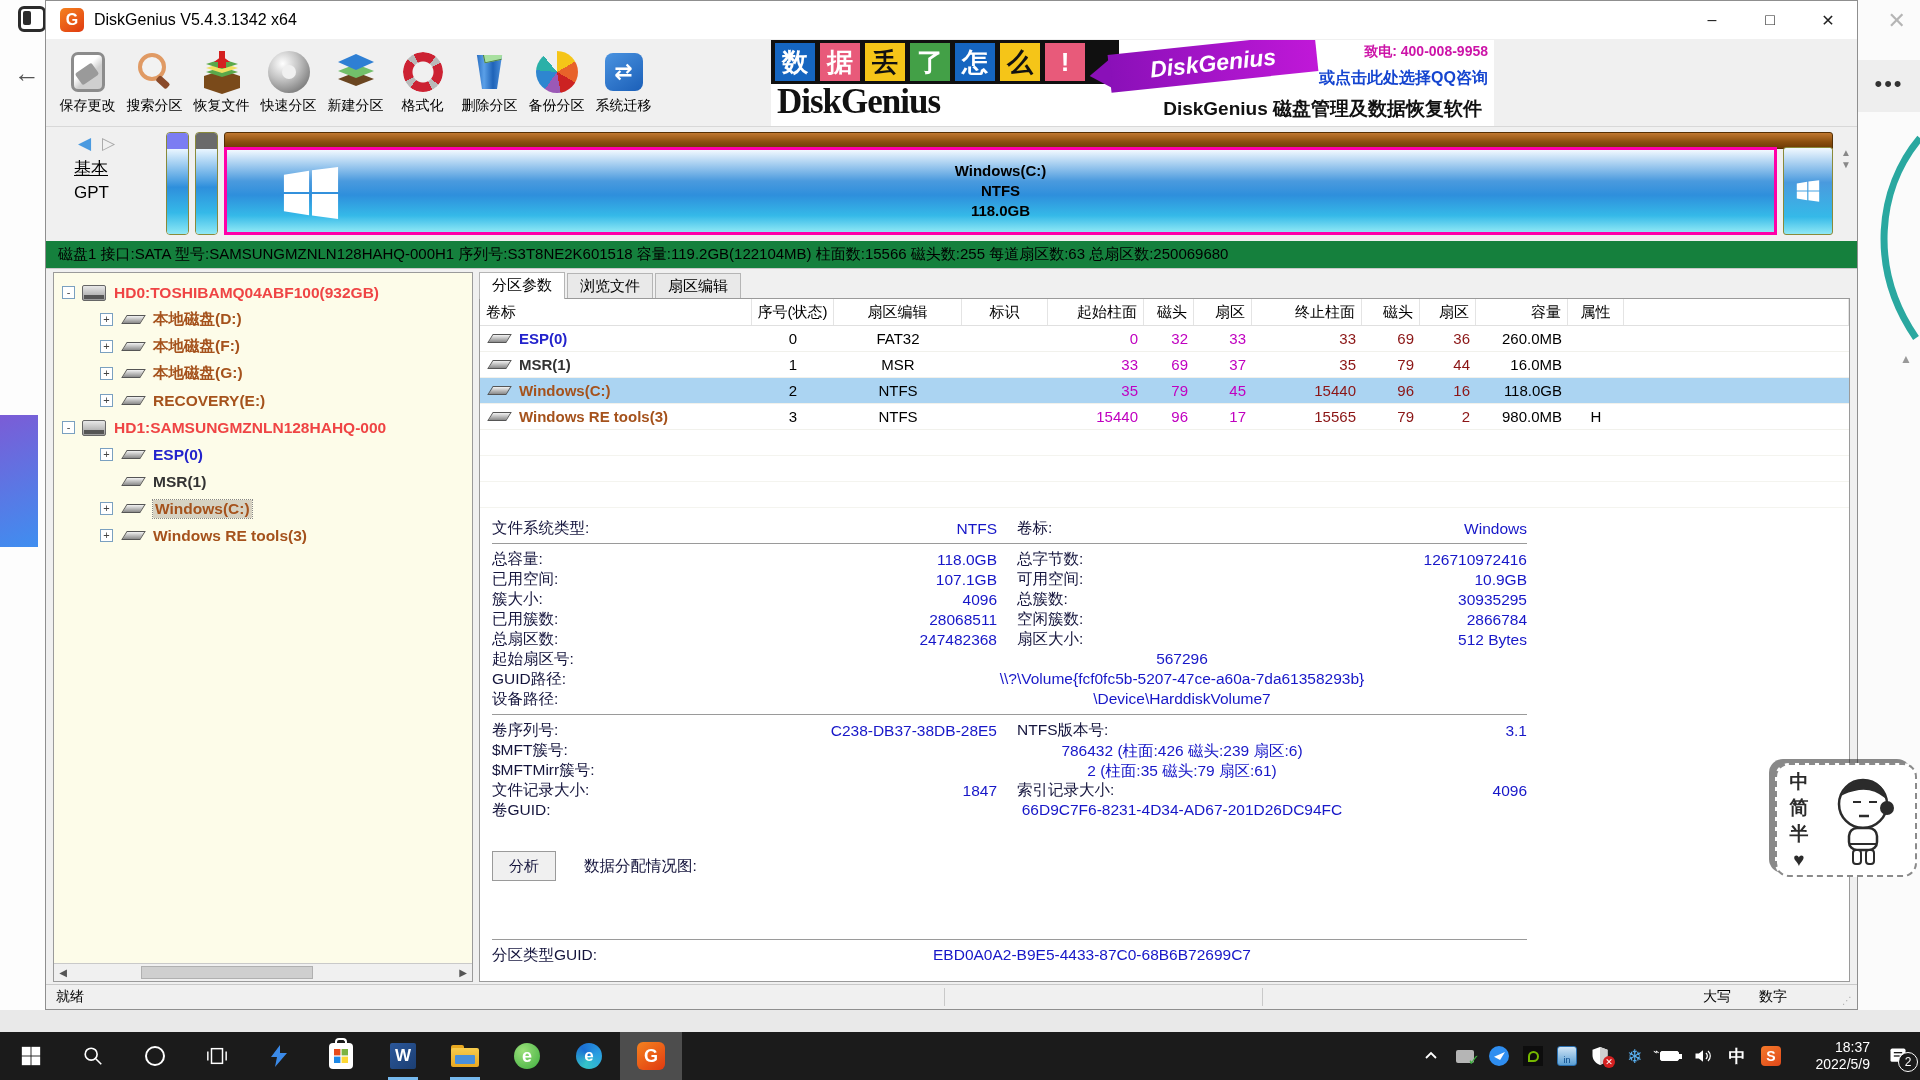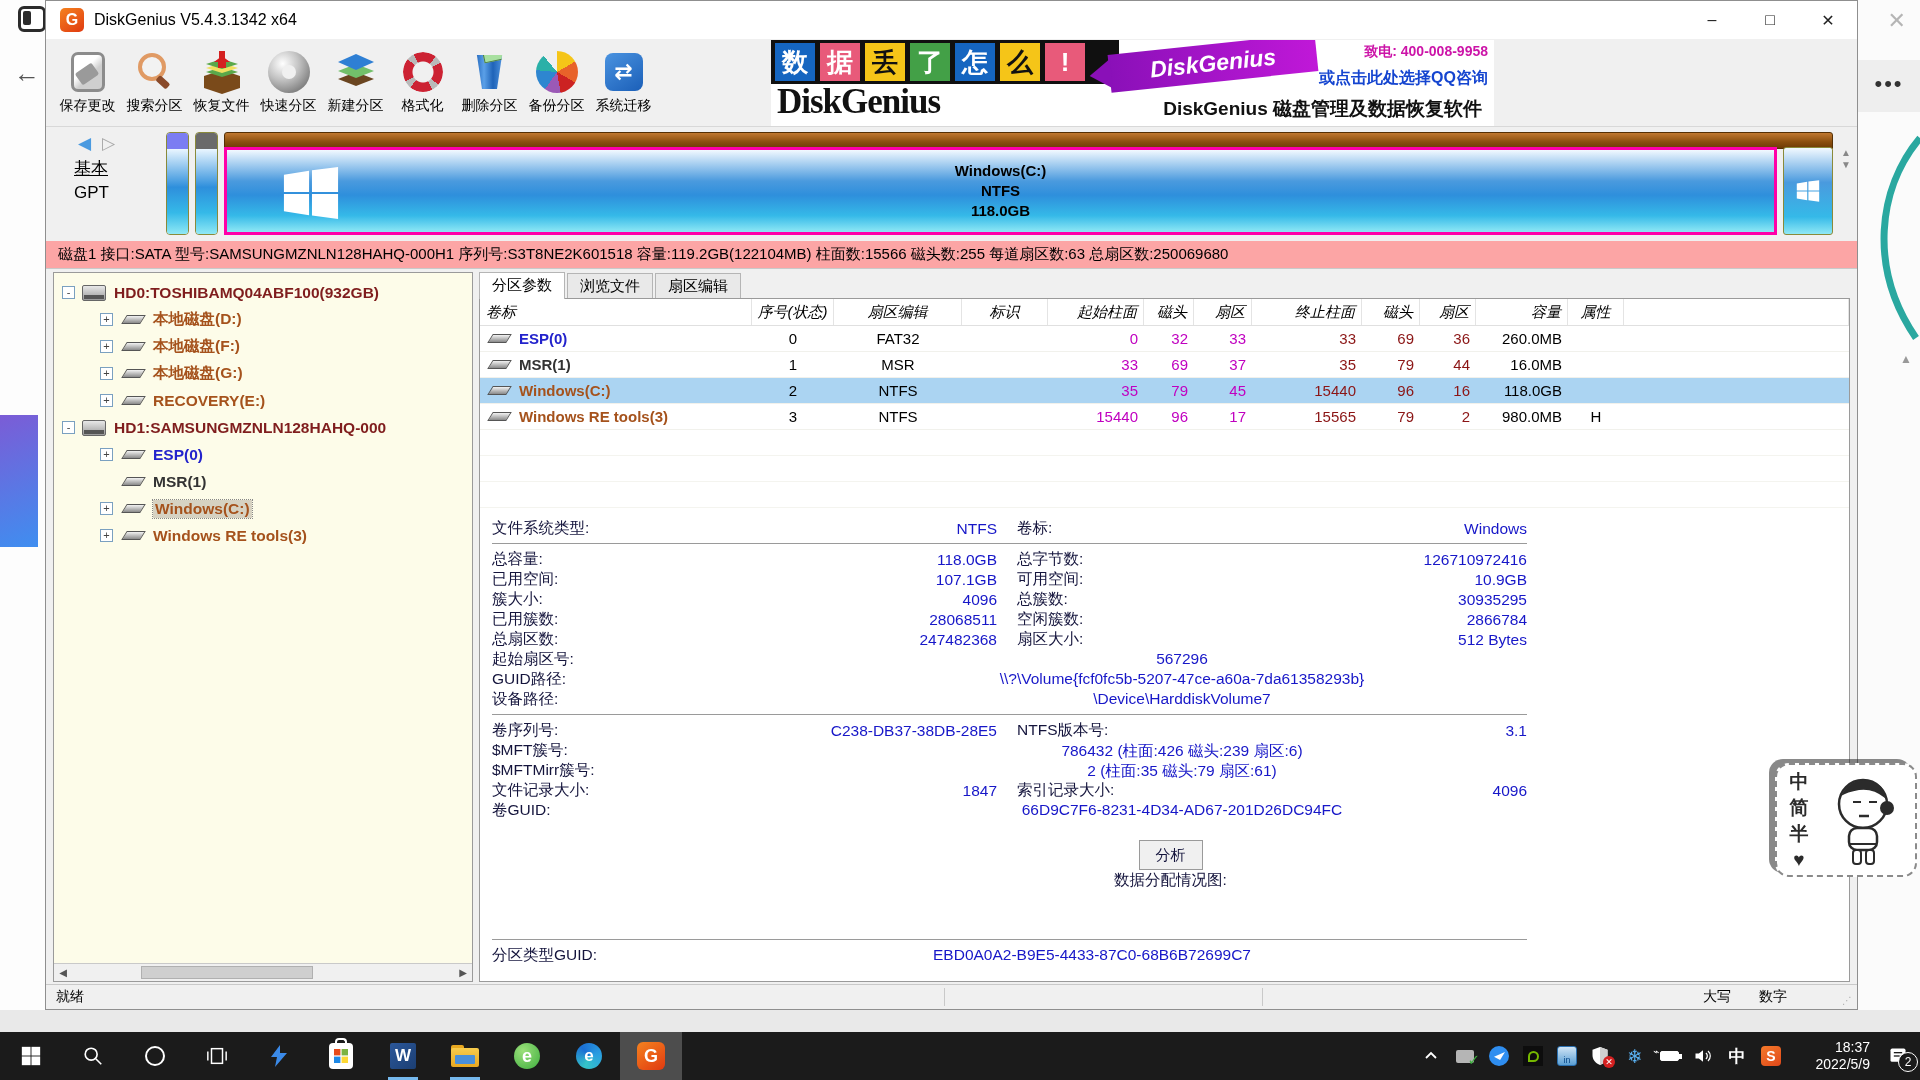--- a/index.html
+++ b/index.html
@@ -75,67 +75,67 @@
   .disk-band{position:absolute;left:60px;right:0;top:0;height:17px;background:linear-gradient(180deg,#c07830,#8a4e0e 60%,#6f3c06);border:1px solid #553005;border-radius:3px 3px 0 0;}
   .main-part{position:absolute;left:60px;right:56px;top:15px;bottom:0;border:3px solid #ff00a8;
     background:linear-gradient(180deg,#f2f9ff 0%,#4a9ade 38%,#2e8fdc 55%,#35b9e8 80%,#8fe8f5 100%);
     display:flex;align-items:center;justify-content:center;}
   .win-flag{position:absolute;left:55px;top:14px;}
   .part-text{text-align:center;color:#000;font-weight:bold;font-size:15px;line-height:20px;}
   .re-part{position:absolute;right:0;width:50px;top:15px;bottom:0;border:1px solid #8a8a3a;border-radius:3px;
     background:linear-gradient(180deg,#f2f9ff 0%,#4a9ade 40%,#35b9e8 80%,#8fe8f5 100%);display:flex;align-items:center;justify-content:center;}
   .part-scroll{position:absolute;right:6px;top:20px;font-size:10px;color:#888;line-height:12px;text-align:center;}
 
-  .diskinfo{height:28px;background:#fca5a5;border-bottom:1px solid #c9c9c9;display:flex;align-items:center;
+  .diskinfo{height:28px;background:#15803d;border-bottom:1px solid #c9c9c9;display:flex;align-items:center;
     padding-left:12px;font-size:15px;color:#000;flex:0 0 auto;white-space:nowrap;}
 
   
   .main{flex:1;display:flex;background:#f0f0f0;overflow:hidden;}
   .tree-panel{width:420px;margin:3px 0 2px 7px;background:#fdfce9;border:1px solid #9a9a9a;position:relative;flex:0 0 auto;}
   .tree-item{height:27px;display:flex;align-items:center;font-weight:bold;font-size:15.5px;white-space:nowrap;}
   .lvl0{padding-left:8px;}
   .lvl1{padding-left:46px;}
   .exp{width:13px;height:13px;border:1px solid #7aa0c0;background:#fff;font-size:11px;line-height:11px;text-align:center;color:#444;margin-right:7px;flex:0 0 auto;font-weight:normal;}
   .exp-none{width:13px;height:13px;margin-right:7px;flex:0 0 auto;}
   .ic-disk{width:24px;height:16px;background:linear-gradient(#e8e8e8,#9a9a9a);border:1px solid #666;border-radius:2px;margin-right:8px;position:relative;flex:0 0 auto;}
   .ic-disk::after{content:"";position:absolute;left:1px;bottom:1px;width:20px;height:4px;background:#555;}
   .ic-part{width:19px;height:9px;background:linear-gradient(#f2f2f2,#8a8a8a);border:1px solid #555;transform:skewX(-32deg);margin:0 10px 0 4px;flex:0 0 auto;}
-  .c-black{color:#7f1d1d;} .c-brown{color:#a5521c;} .c-blue{color:#2323cc;} .c-dark{color:#333;}
+  .c-black{color:#ef4444;} .c-brown{color:#a5521c;} .c-blue{color:#2323cc;} .c-dark{color:#333;}
   .sel-label{background:#d6d2c2;outline:1px dotted #888;padding:0 2px;}
   .tree-hscroll{position:absolute;left:0;right:0;bottom:0;height:18px;background:#f0f0f0;border-top:1px solid #c9c9c9;display:flex;align-items:center;}
   .hs-btn{width:18px;height:17px;font-size:10px;color:#555;display:flex;align-items:center;justify-content:center;}
   .hs-track{flex:1;height:17px;position:relative;}
   .hs-thumb{position:absolute;left:18%;top:2px;width:45%;height:13px;background:#cfcfcf;border:1px solid #b0b0b0;}
 
   .right-pane{flex:1;margin:3px 7px 2px 6px;display:flex;flex-direction:column;overflow:hidden;}
   .tabs{height:27px;display:flex;align-items:flex-end;flex:0 0 auto;}
   .tab{padding:3px 12px;font-size:15px;color:#000;border:1px solid #b5b5b5;border-bottom:none;background:#e9e9e9;margin-right:2px;}
   .tab.active{background:#fff;position:relative;z-index:2;padding-bottom:4px;}
   .pane-body{flex:1;background:#fff;border:1px solid #9a9a9a;margin-top:-1px;display:flex;flex-direction:column;overflow:hidden;}
 
   
   .ptable{flex:0 0 auto;}
   .prow{display:grid;grid-template-columns:272px 82px 128px 86px 96px 50px 58px 110px 58px 56px 92px 56px 1fr;
     height:26px;align-items:center;font-size:15px;border-bottom:1px solid #f1f1ec;}
   .phead{height:27px;border-bottom:1px solid #e0e0e0;font-size:15px;}
-  .phead>div{border-right:1px solid #e4e4e4;height:100%;display:flex;align-items:center;padding:0 6px;font-style:italic;}
+  .phead>div{border-right:1px solid #e4e4e4;height:100%;display:flex;align-items:center;padding:0 6px;}
   .prow>div{padding:0 6px;overflow:hidden;white-space:nowrap;}
   .al{justify-content:flex-start;text-align:left;} .ac{justify-content:center;text-align:center;} .ar{justify-content:flex-end;text-align:right;}
   .prow.sel{background:#abd4f2;}
   .name-cell{display:flex;align-items:center;font-weight:bold;}
   .num-s{color:#c000c0;} .num-e{color:#8b1515;}
   .erow{height:26px;border-bottom:1px solid #f4f4ef;}
 
   
   .details{flex:1;padding:10px 0 16px 12px;font-size:15.5px;display:flex;flex-direction:column;overflow:hidden;}
   .drow{display:grid;grid-template-columns:170px 335px 20px 170px 340px 1fr;height:20px;align-items:center;}
   .dlabel{color:#14143c;} .dval{color:#1717c8;text-align:right;white-space:nowrap;}
   .dval-c{color:#1717c8;text-align:center;white-space:nowrap;margin-left:170px;width:700px;height:20px;}
   .dsep{height:1px;background:#9a9a9a;margin:5px 0;width:1035px;}
-  .analyze-row{display:flex;align-items:center;margin-top:20px;gap:0;flex-direction:column;}
+  .analyze-row{display:flex;align-items:center;margin-top:31px;gap:28px;}
   .analyze-btn{width:64px;height:30px;background:#f0f0f0;border:1px solid #9a9a9a;font-size:15px;color:#14143c;display:flex;align-items:center;justify-content:center;}
   .bottom-block{margin-top:auto;}
 
   
   .statusbar{height:25px;background:#f0f0f0;border-top:1px solid #c9c9c9;display:flex;align-items:center;
     font-size:14px;color:#000;position:relative;flex:0 0 auto;}
   .sb-ready{padding-left:10px;}
   .sb-div{position:absolute;top:3px;bottom:3px;width:1px;background:#c9c9c9;}
   .sb-right{position:absolute;right:70px;display:flex;gap:28px;}
   .sb-grip{position:absolute;right:4px;bottom:3px;color:#b0b0b0;font-size:10px;letter-spacing:1px;}

